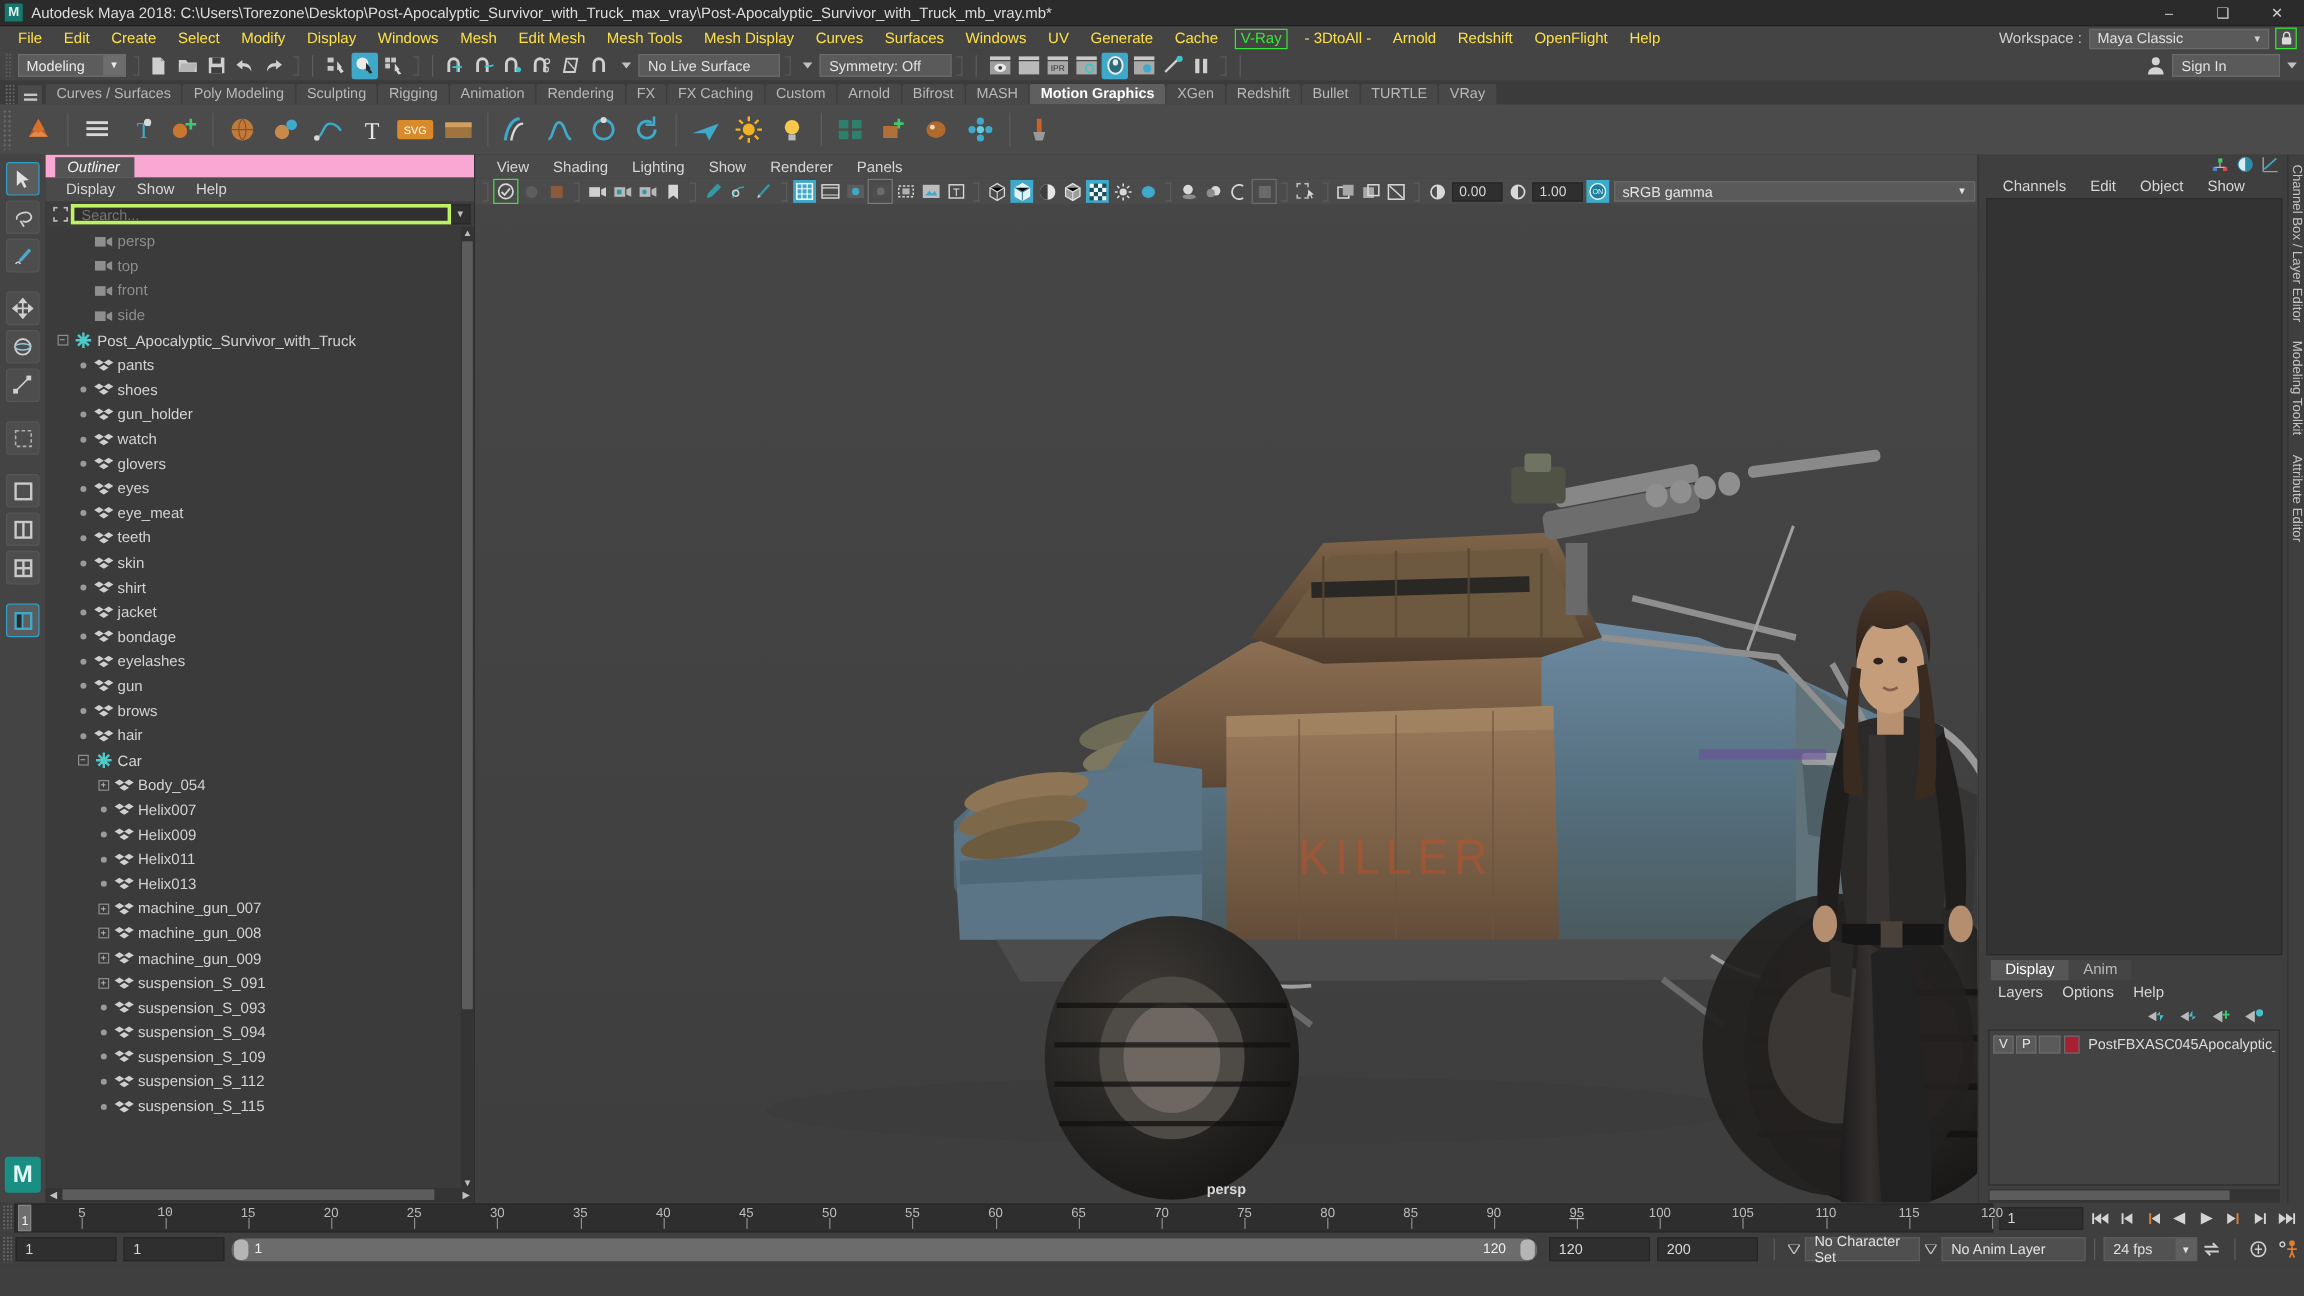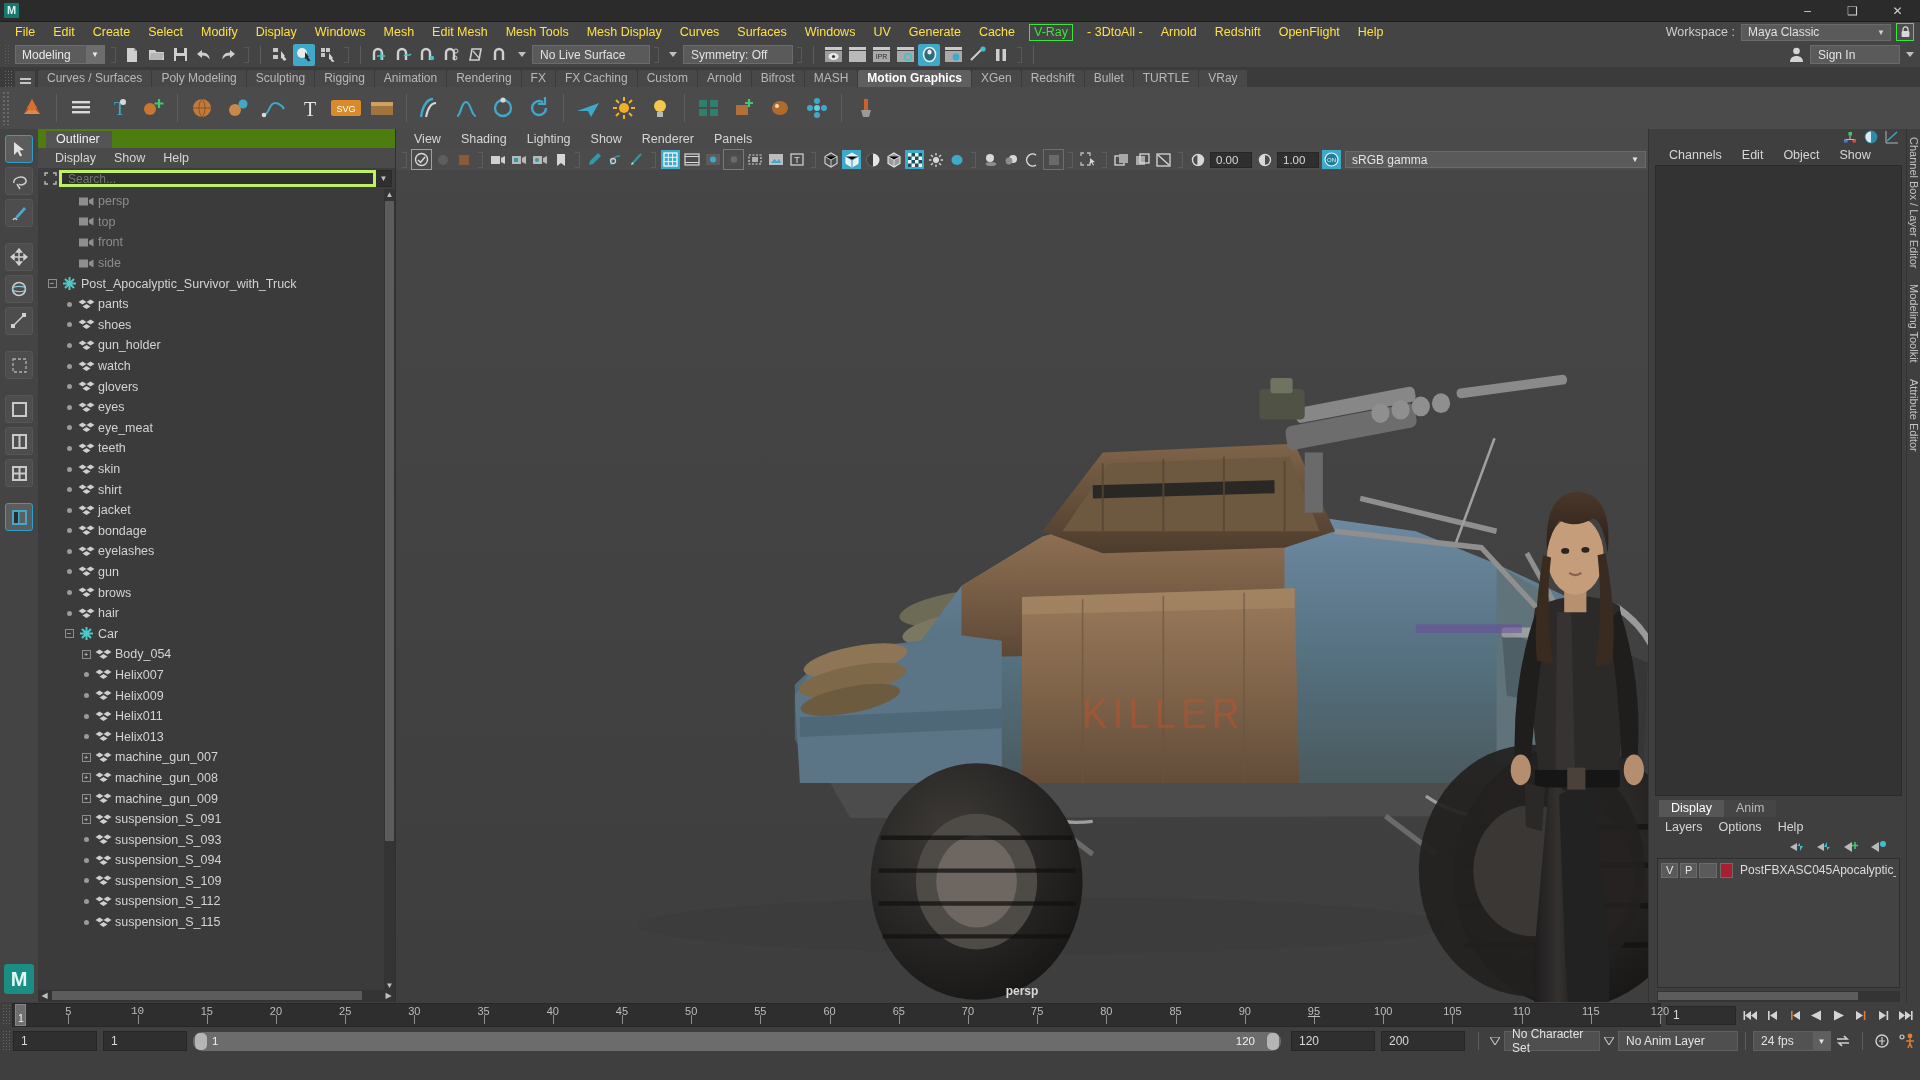--- a/index.html
+++ b/index.html
@@ -106,21 +106,21 @@
   .toolcol { width:38px; background:#444444; display:flex; flex-direction:column; align-items:center; padding-top:6px; flex:none; }
   .toolcol .tc { width:28px; height:28px; margin-bottom:4px; display:flex; align-items:center; justify-content:center;
                  background:#4d4d4d; border:1px solid #565656; border-radius:3px; }
   .toolcol .tc.sel { background:#5c5c5c; border:1px solid #2e9fc9; }
   .toolcol .gap { height:12px; }
   .toolcol .mlogo { margin-top:auto; margin-bottom:8px; width:30px;height:30px;
         background:#1b8e84; color:#dff6f3; font-size:20px;font-weight:bold; display:flex;align-items:center;justify-content:center;border-radius:3px;}
 
   
   .outliner { width:358px; background:#3b3b3b; display:flex; flex-direction:column; flex:none; border-right:1px solid #2f2f2f;}
-  .ol-tabrow { height:19px; display:flex; align-items:flex-end; background:#4d7c0f; padding-left:8px;}
+  .ol-tabrow { height:19px; display:flex; align-items:flex-end; background:#f9a8d4; padding-left:8px;font-style:italic;}
   .ol-tab { background:#545454; color:#f0f0f0; font-size:12.5px; padding:1px 12px 2px 10px; }
   .ol-menu { height:20px; background:#4a4a4a; display:flex; align-items:center; padding-left:8px; }
   .ol-menu .mi { font-size:12.5px; padding:0 9px; color:#d6d6d6; }
   .ol-search { height:21px; background:#3d3d3d; display:flex; align-items:center; padding:0 3px; }
   .ol-search .sicn { width:18px;height:18px;display:flex;align-items:center;justify-content:center;flex:none;}
   .ol-search input {
     flex:1; height:17px; background:#303030; border:3px solid #bef264; color:#9a9a9a;
     font-size:12px; padding-left:6px; font-family:"Liberation Sans",sans-serif; outline:none;
   }
   .ol-search .arw{ width:16px;height:17px;display:flex;align-items:center;justify-content:center;
@@ -225,20 +225,21 @@
 
   svg { display:block; }
 </style>
 </head>
 <body>
 
 <div class="app">
 
   <div class="titlebar">
     <div class="mayalogo">M</div>
+    <div class="ttext">Autodesk Maya 2018: C:\Users\Torezone\Desktop\Post-Apocalyptic_Survivor_with_Truck_max_vray\Post-Apocalyptic_Survivor_with_Truck_mb_vray.mb*</div>
     <div class="wbtns">
       <div class="wbtn">–</div>
       <div class="wbtn">❑</div>
       <div class="wbtn close">✕</div>
     </div>
   </div>
 
   <div class="menubar">
     <div class="mi">File</div>
     <div class="mi">Edit</div>

